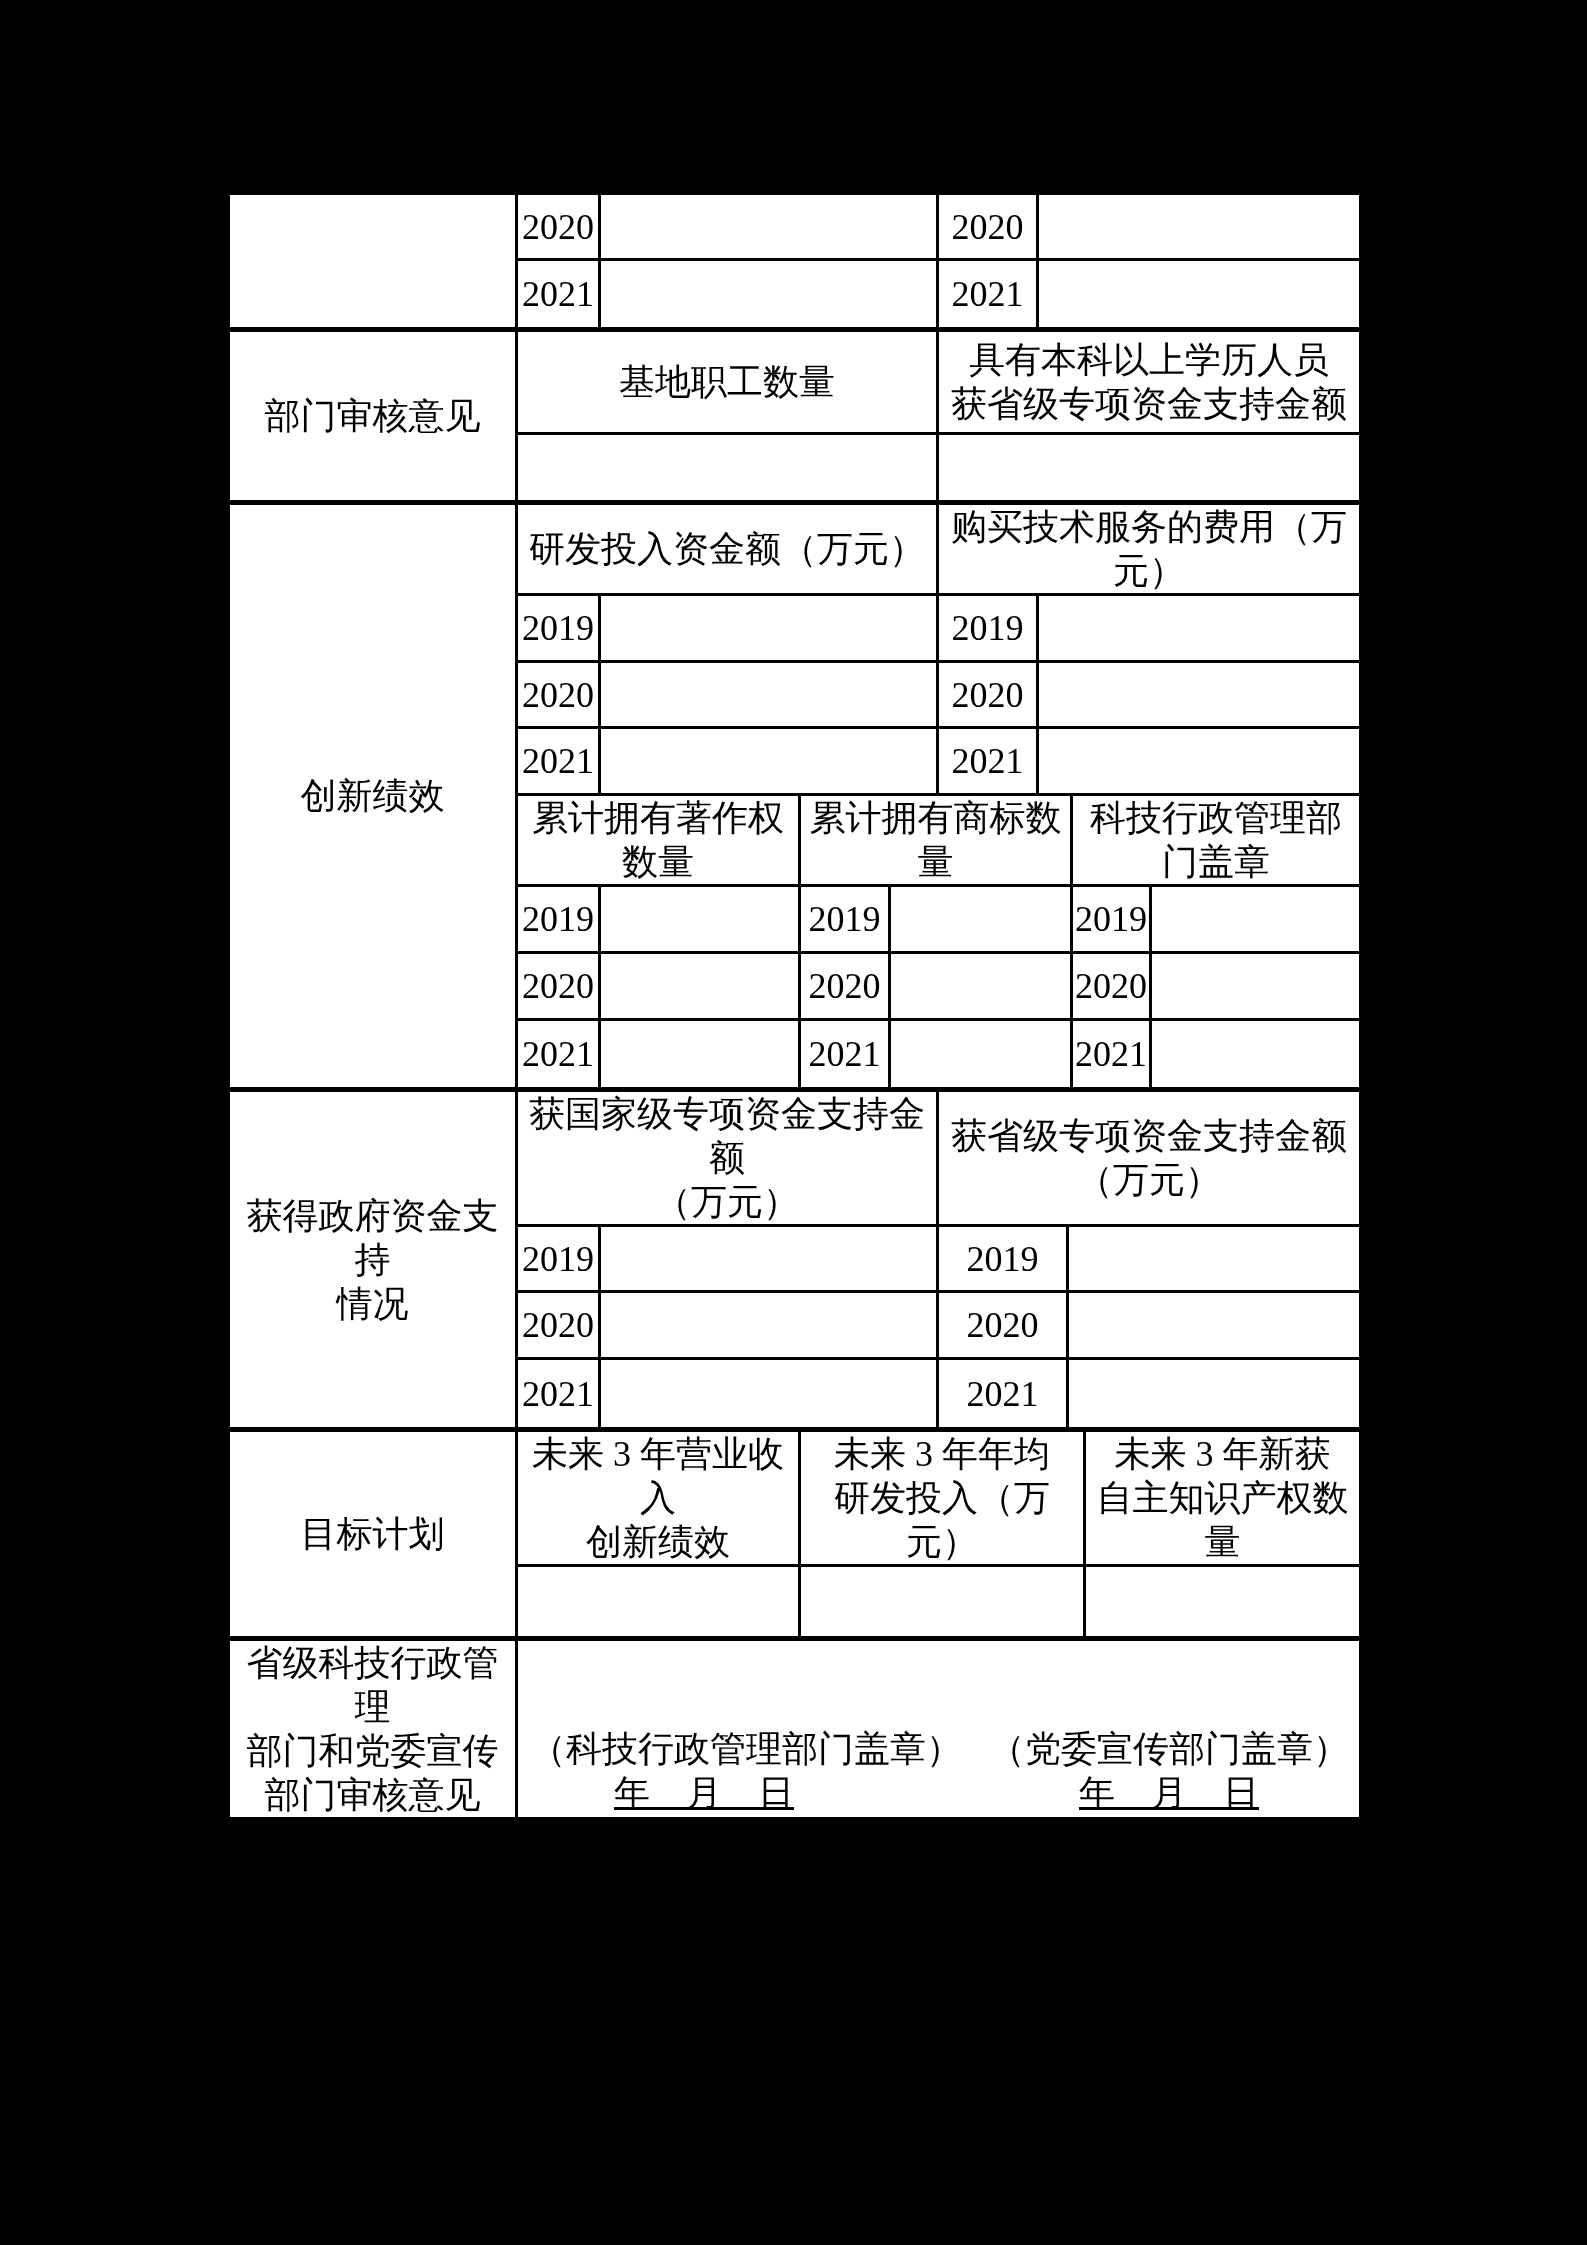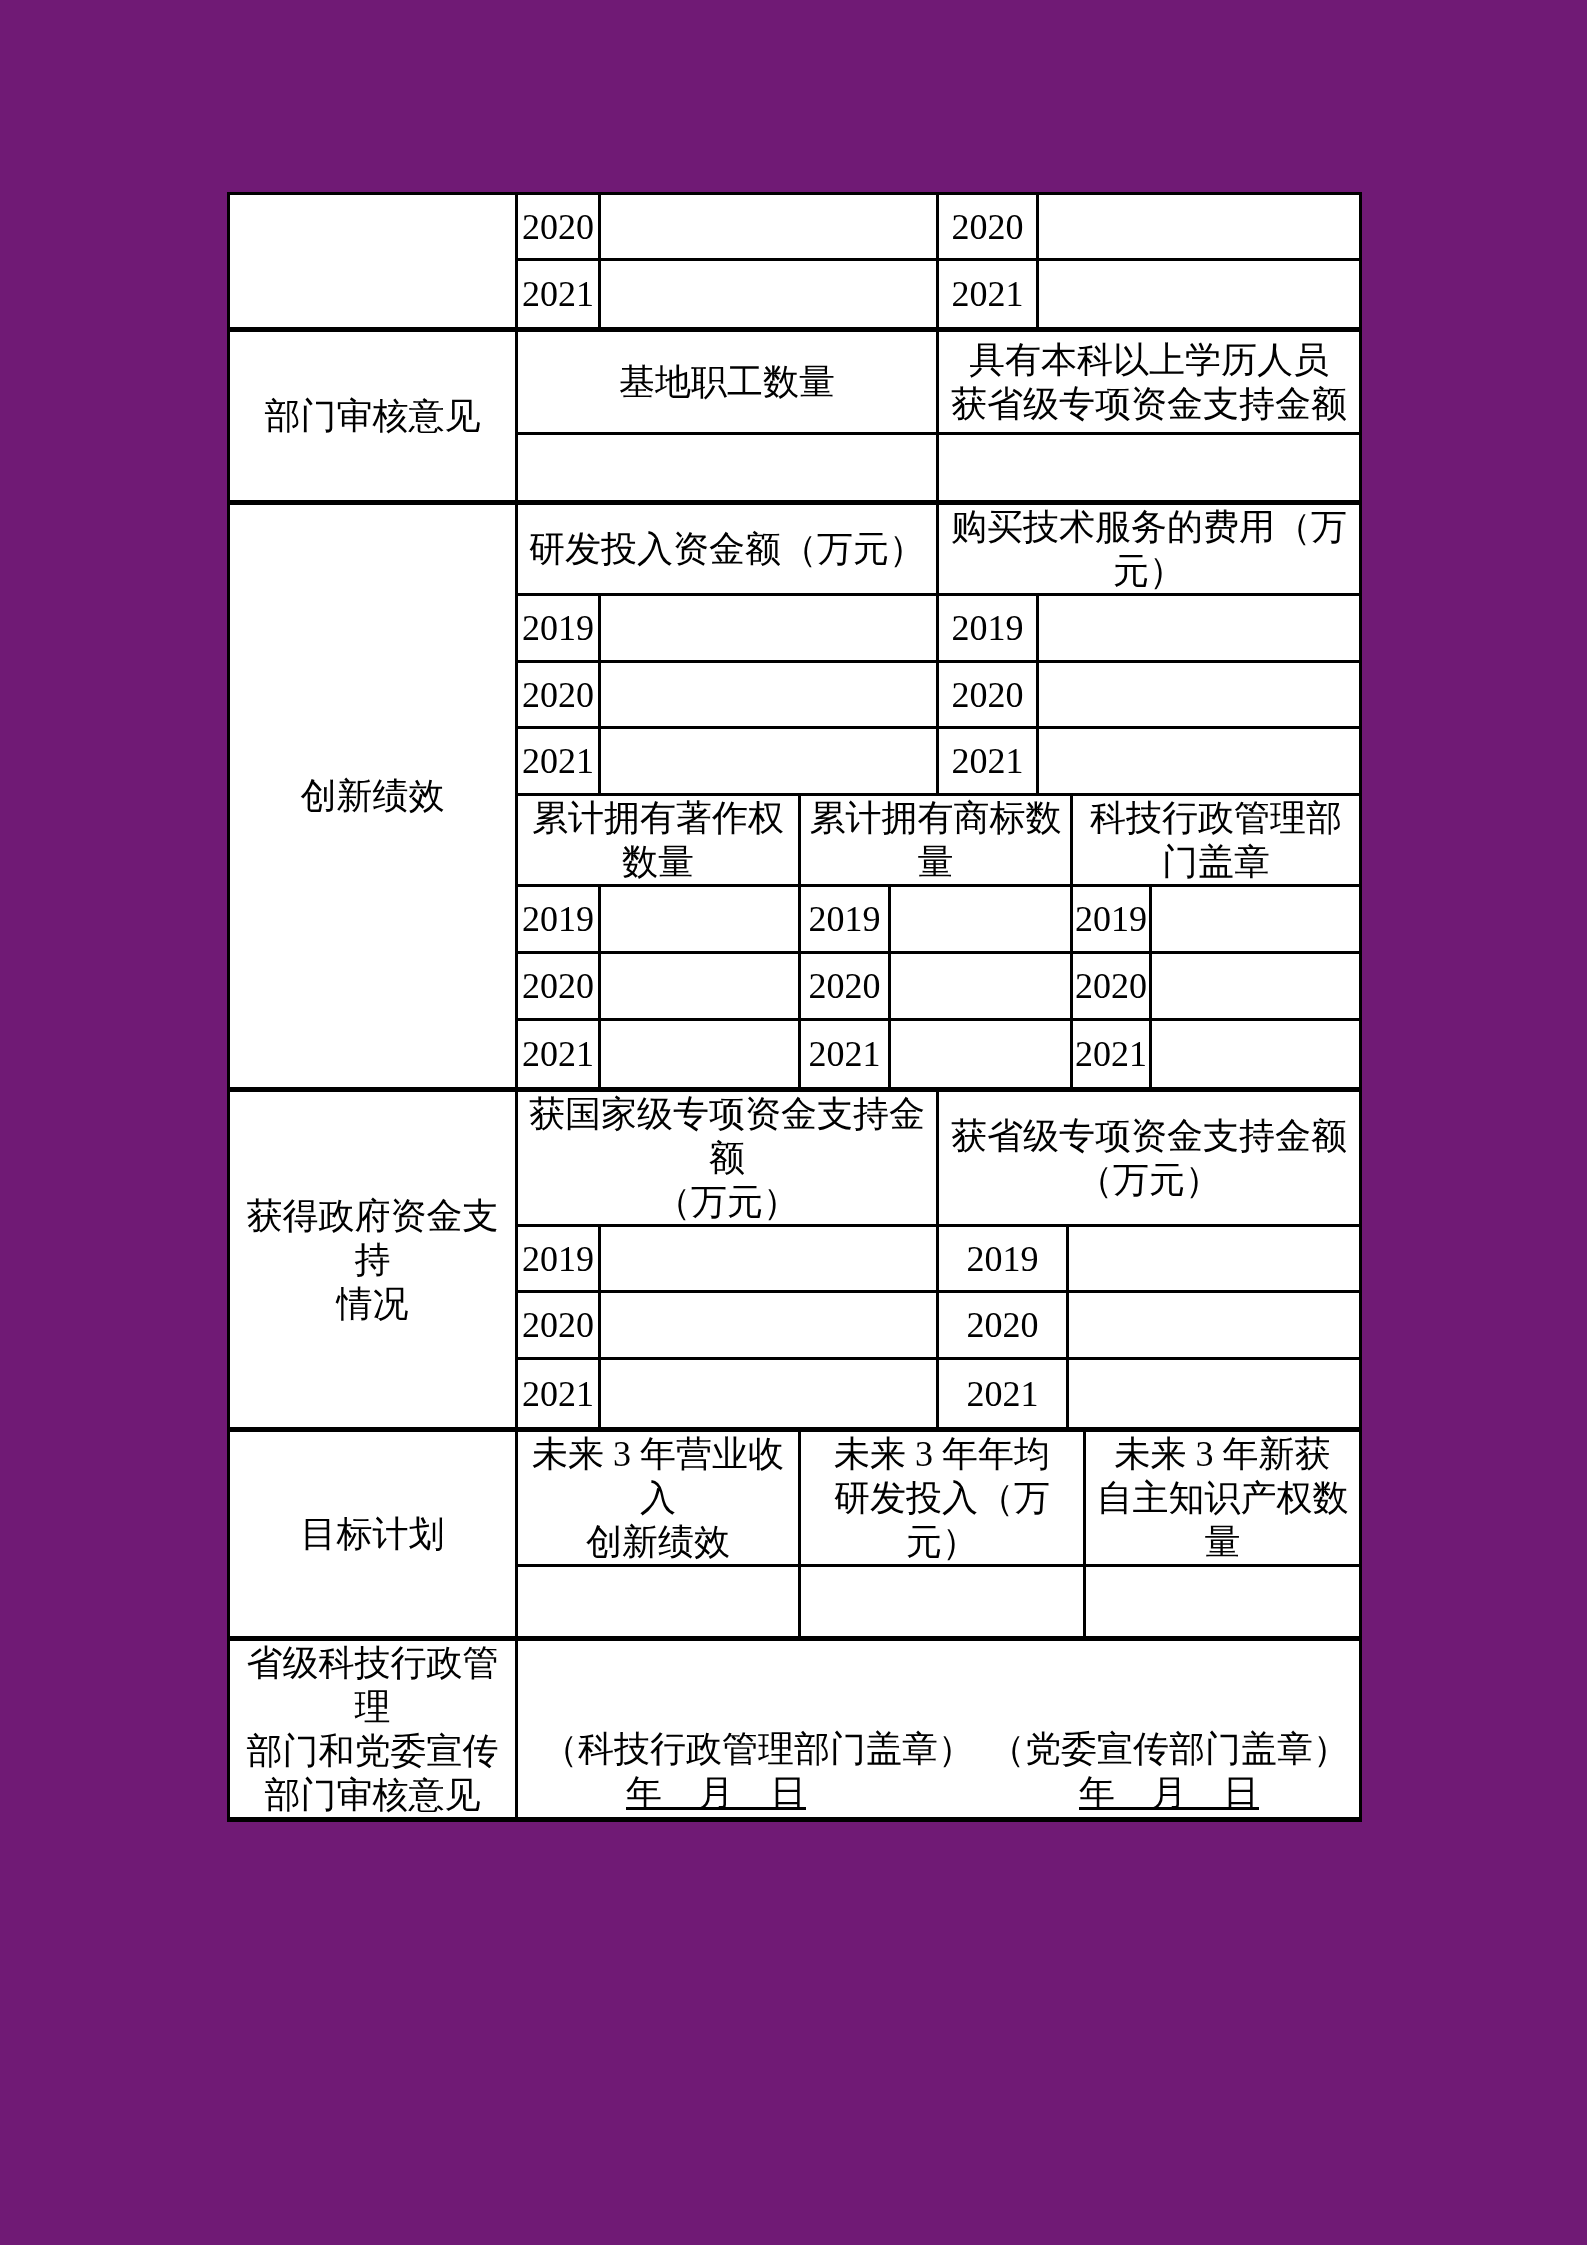--- a/index.html
+++ b/index.html
@@ -1,20 +1,20 @@
 <!DOCTYPE html>
 <html><head>
 <meta charset="utf-8">
 <style>
   html, body { margin: 0; padding: 0; background: #e8e8e8; }
   .page {
     position: relative;
     width: 1587px;
     height: 2245px;
-    background: #701a75;
+    background: #000000;
     font-family: "Liberation Serif", "DejaVu Serif", serif;
     color: #000000;
   }
   .tbl-wrap {
     position: absolute;
     left: 227px;
     top: 192px;
     width: 1135px;
     box-sizing: border-box;
     border: 3px solid #000;
@@ -42,21 +42,21 @@
   }
   td:last-child { border-right: none; }
   tr:last-child > td { border-bottom: none; }
   td.label-cell { border-bottom: none; }
   .ln { display: block; line-height: 44px; }
   td.stamp-cell { vertical-align: top; }
   .stamp-row {
     display: flex;
     justify-content: space-between;
     align-items: flex-start;
-    padding: 86px 10px 0 24px;
+    padding: 86px 10px 0 12px;
   }
   .stamp { text-align: center; }
   .stamp .ymd { position: relative; text-decoration: underline; }
   .stamp.stamp-tech .ymd { left: -42px; }
 </style>
 </head>
 <body>
 
 <div class="page">
   <div class="tbl-wrap">

